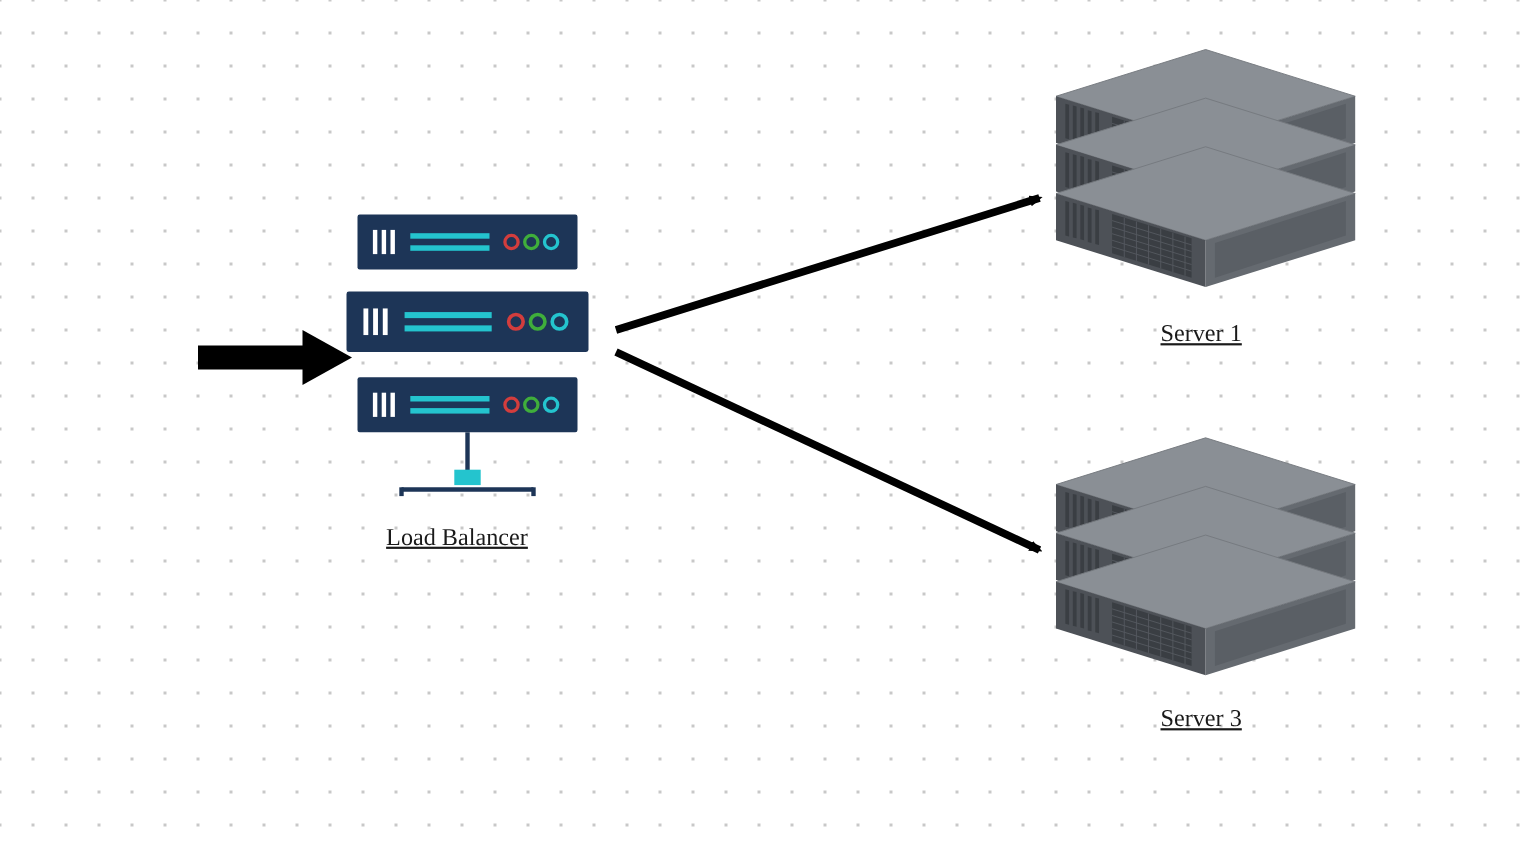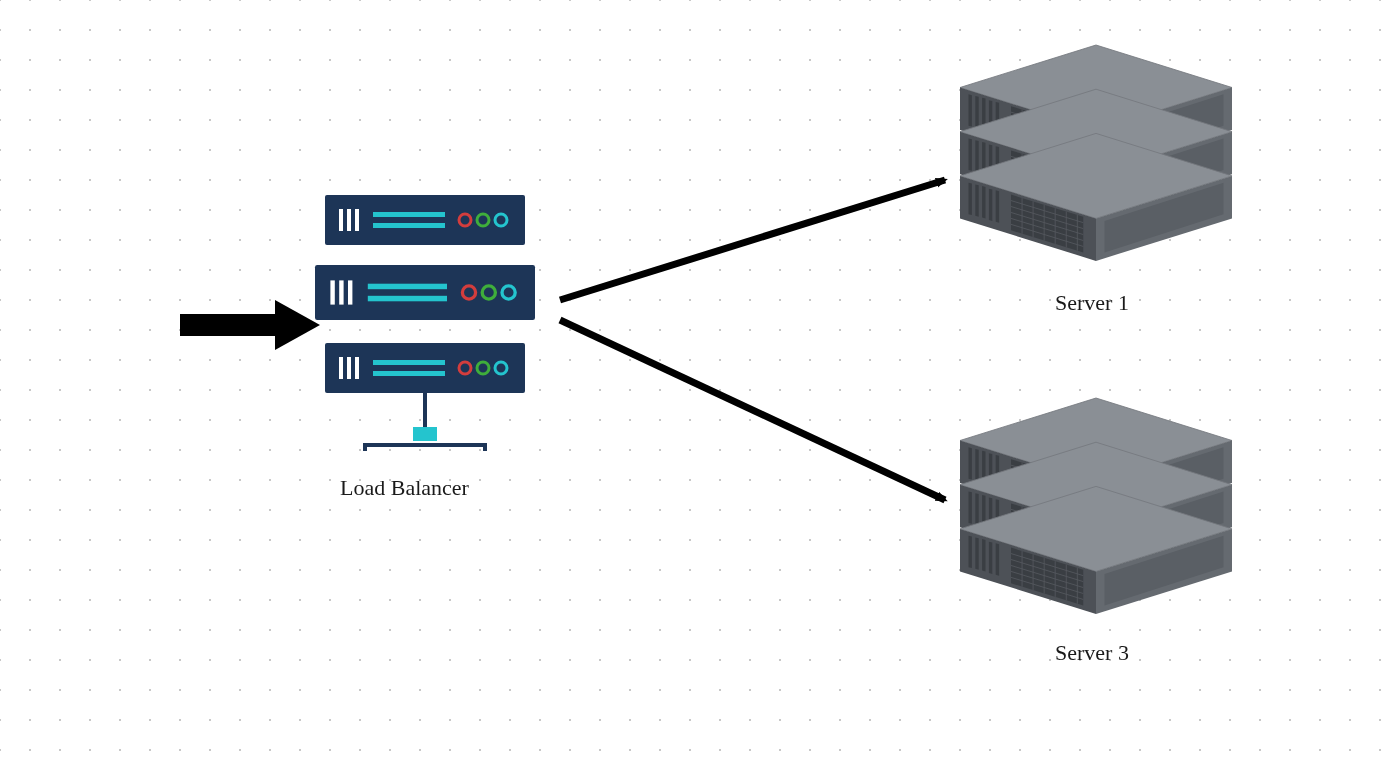--- a/index.html
+++ b/index.html
@@ -16,20 +16,21 @@
     height: 775px;
     background-image: radial-gradient(circle, #c8c8c8 1.5px, transparent 1.5px);
     background-size: 30px 30px;
     background-position: 15px 15px;
   }
   .label {
     position: absolute;
     font-size: 22px;
     color: #1a1a1a;
     white-space: nowrap;
+    text-decoration: underline;
   }
   svg.overlay {
     position: absolute;
     left: 0;
     top: 0;
     width: 1400px;
     height: 775px;
     pointer-events: none;
   }
 </style>
@@ -124,18 +125,18 @@
       <use href="#isoSlab" x="0" y="104"></use>
     </g>
 
     <g transform="translate(960,398) scale(0.85)">
       <use href="#isoSlab" x="0" y="0"></use>
       <use href="#isoSlab" x="0" y="52"></use>
       <use href="#isoSlab" x="0" y="104"></use>
     </g>
   </svg>
 
-  <div class="label" style="left:340px; top:475px;">Load Balancer</div>
+  <div class="label" style="left:351px; top:475px;">Load Balancer</div>
 
   <div class="label" style="left:1055px; top:290px;">Server 1</div>
 
   <div class="label" style="left:1055px; top:640px;">Server 3</div>
 </div>
 
 </body></html>

